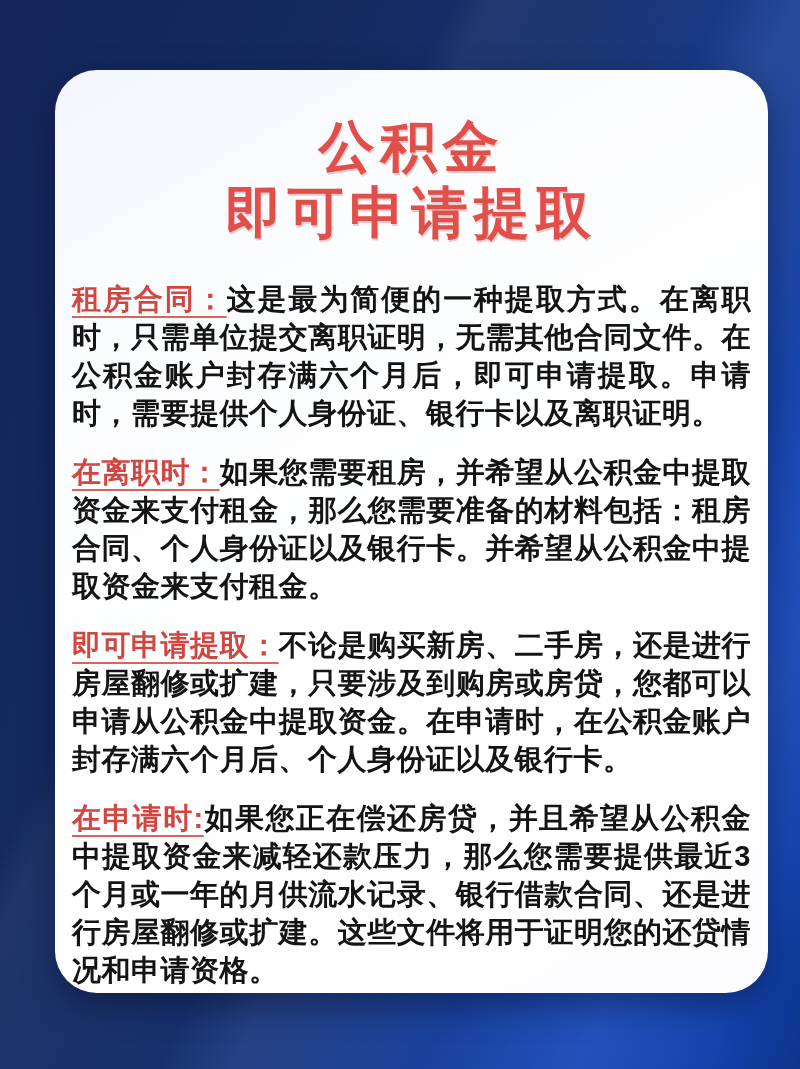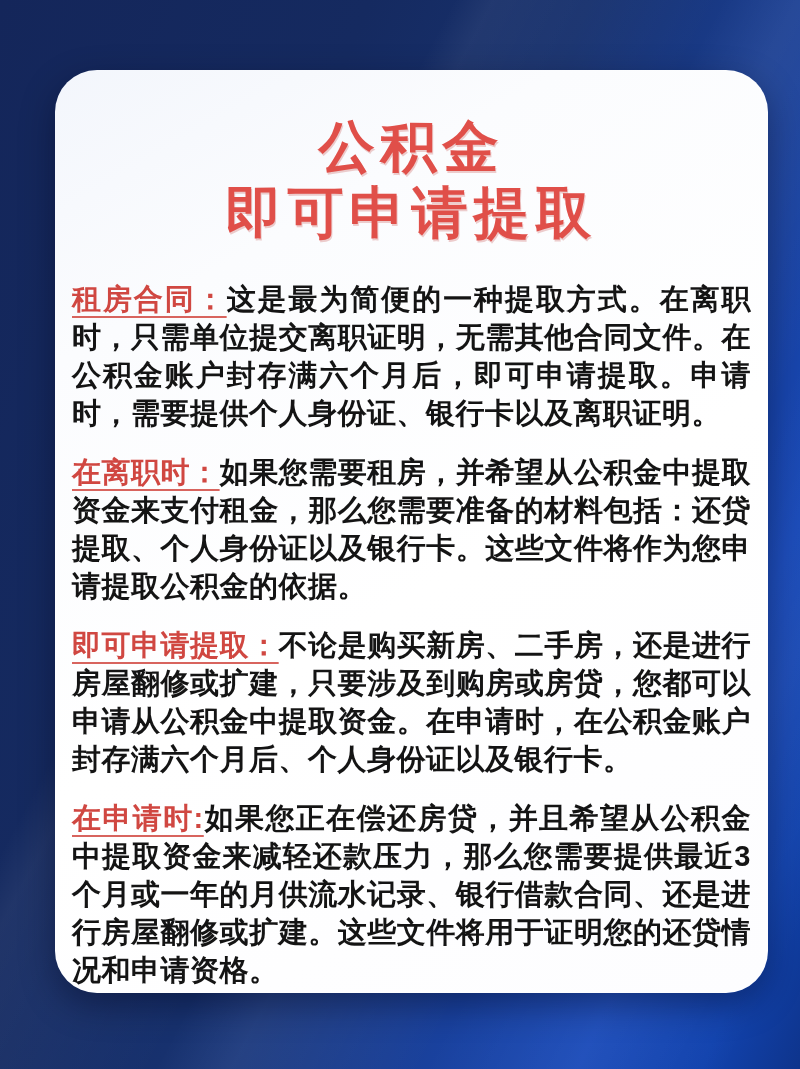--- a/index.html
+++ b/index.html
@@ -101,20 +101,20 @@
 
   <h1 class="title">
     <span class="t-line">公积金</span>
     <span class="t-line">即可申请提取</span>
   </h1>
 
   <div class="sections">
 
     <p class="section"><span class="heading">租房合同：</span><span class="body-text">这是最为简便的一种提取方式。在离职时，只需单位提交离职证明，无需其他合同文件。在公积金账户封存满六个月后，即可申请提取。申请时，需要提供个人身份证、银行卡以及离职证明。</span></p>
 
-    <p class="section"><span class="heading">在离职时：</span><span class="body-text">如果您需要租房，并希望从公积金中提取资金来支付租金，那么您需要准备的材料包括：还贷提取、个人身份证以及银行卡。这些文件将作为您申请提取公积金的依据。</span></p>
+    <p class="section"><span class="heading">在离职时：</span><span class="body-text">如果您需要租房，并希望从公积金中提取资金来支付租金，那么您需要准备的材料包括：租房合同、个人身份证以及银行卡。并希望从公积金中提取资金来支付租金。</span></p>
 
     <p class="section"><span class="heading">即可申请提取：</span><span class="body-text">不论是购买新房、二手房，还是进行房屋翻修或扩建，只要涉及到购房或房贷，您都可以申请从公积金中提取资金。在申请时，在公积金账户封存满六个月后、个人身份证以及银行卡。</span></p>
 
     <p class="section"><span class="heading">在申请时:</span><span class="body-text">如果您正在偿还房贷，并且希望从公积金中提取资金来减轻还款压力，那么您需要提供最近3个月或一年的月供流水记录、银行借款合同、还是进行房屋翻修或扩建。这些文件将用于证明您的还贷情况和申请资格。</span></p>
 
   </div>
 </div>
 
 </body></html>

